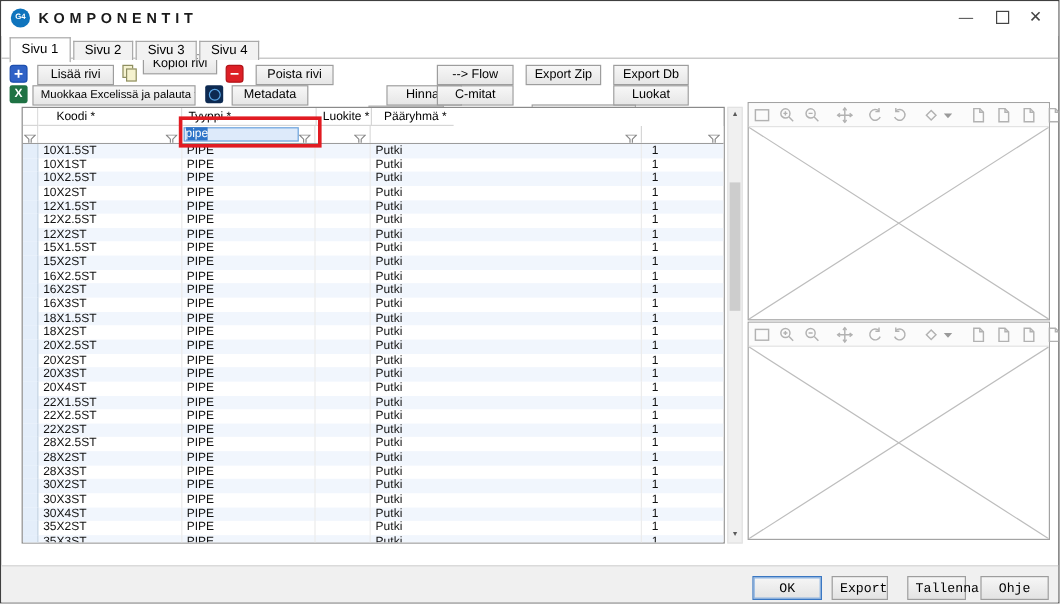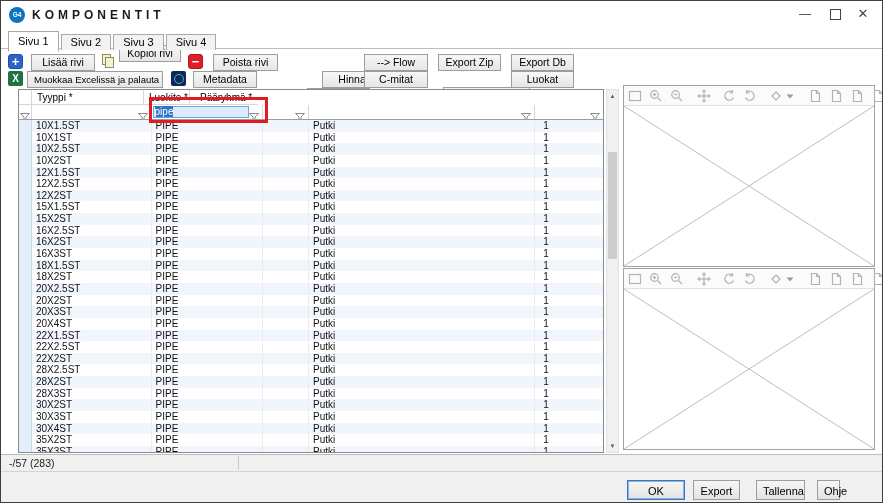--- a/index.html
+++ b/index.html
@@ -76,25 +76,25 @@
   .pic[data-name="snap-icon"]{margin-right:2px;}
   .pic[data-name="caret-down-icon"]{margin-right:13px;}
   .pview{position:absolute;left:0;top:20px;right:0;bottom:0;}
   .pview svg{width:100%;height:100%;display:block;}
   
   .statusbar{position:absolute;left:0;top:453px;width:100%;height:17px;background:#f0f0f0;border-top:1px solid #bcbcbc;box-sizing:border-box;}
   .status-text{position:absolute;left:8px;top:2px;font-size:10.5px;color:#222;}
   .status-div{position:absolute;left:237px;top:1px;bottom:1px;border-left:1px solid #c9c9c9;}
   .footer{position:absolute;left:0;top:470px;width:100%;height:33px;background:#f0f0f0;border-top:1px solid #d4d4d4;box-sizing:border-box;}
   .fbtn{position:absolute;top:8px;height:20px;background:linear-gradient(#f6f6f6,#e3e3e3);border:1px solid #9d9d9d;
-    box-sizing:border-box;font-size:11px;text-align:center;line-height:18px;color:#000;}
+    box-sizing:border-box;font-size:11px;text-align:center;line-height:18px;color:#000;font-family:Liberation Mono, monospace;}
   .fbtn.ok{left:626px;width:58px;border:1px solid #3a77c2;box-shadow:inset 0 0 0 1px #8db4e2;}
   .fbtn.peruuta{left:692px;width:47px;}
   .fbtn.tallenna{left:755px;width:49px;}
-  .fbtn.ohje{left:816px;width:23px;}
+  .fbtn.ohje{left:816px;width:57px;}
 </style>
 </head>
 <body>
 
 <div class="window" data-name="komponentit-dialog">
 
   <div class="titlebar" data-name="titlebar">
     <div class="app-icon" data-name="app-icon">G4</div>
     <div class="app-title" data-name="window-title">KOMPONENTIT</div>
     <div class="winbtn min" data-name="minimize-button">—</div>
@@ -131,20 +131,21 @@
     </div>
   <button class="btn" style="left:192px;top:70px;width:64px;" data-name="metadata-button">Metadata</button>
   <button class="btn" style="left:290px;top:70px;width:63px;margin-left:31px;" data-name="prices-button">Hinnat</button>
   <button class="btn" style="left:363px;top:70px;width:64px;" data-name="cmitat-button">C-mitat</button>
   <button class="btn" style="left:442px;top:70px;width:87px;margin-top:16px;" data-name="material-button">Materiaali</button>
   <button class="btn" style="left:510px;top:70px;width:63px;" data-name="classes-button">Luokat</button>
 
   <div class="grid" data-name="components-grid">
     <div class="hrow" data-name="grid-header-row">
       <div class="gc ind" data-name="row-indicator-header"></div>
+      <div class="gc c-koodi" data-name="column-header-koodi">Koodi *</div>
       <div class="gc c-tyyppi" data-name="column-header-tyyppi">Tyyppi *</div>
       <div class="gc c-luokite" data-name="column-header-luokite">Luokite *</div>
       <div class="gc c-paa" data-name="column-header-paaryhma">Pääryhmä *</div>
     </div>
     <div class="frow" data-name="grid-filter-row">
       <div class="gc ind" data-name="filter-cell-indicator">
           <span class="funnel" data-name="filter-icon"><svg width="10" height="9" viewBox="0 0 10 9">
               <path d="M0.5 0.5 H9.5 L6 4 V8.5 H4 V4 Z" fill="none" stroke="#8a8a8a" stroke-width="1"></path>
             </svg></span>
         </div>
@@ -531,24 +532,20 @@
           </svg></span>
       </div>
     <div class="pview" data-name="preview-empty-image">
       <svg viewBox="0 0 100 100" preserveAspectRatio="none">
         <line x1="0" y1="0" x2="100" y2="100" stroke="#bdbdbd" stroke-width="1" vector-effect="non-scaling-stroke"></line>
         <line x1="100" y1="0" x2="0" y2="100" stroke="#bdbdbd" stroke-width="1" vector-effect="non-scaling-stroke"></line>
       </svg>
     </div>
   </div>
 
-  <div class="statusbar" data-name="status-bar">
-    <div class="status-text" data-name="record-count">-/57 (283)</div>
-    <div class="status-div" data-name="status-divider"></div>
-  </div>
 
   <div class="footer" data-name="footer">
     <button class="fbtn ok" data-name="ok-button">OK</button>
     <button class="fbtn peruuta" data-name="cancel-button">Export</button>
     <button class="fbtn tallenna" data-name="save-button">Tallenna</button>
     <button class="fbtn ohje" data-name="help-button">Ohje</button>
   </div>
 
 </div>
 

